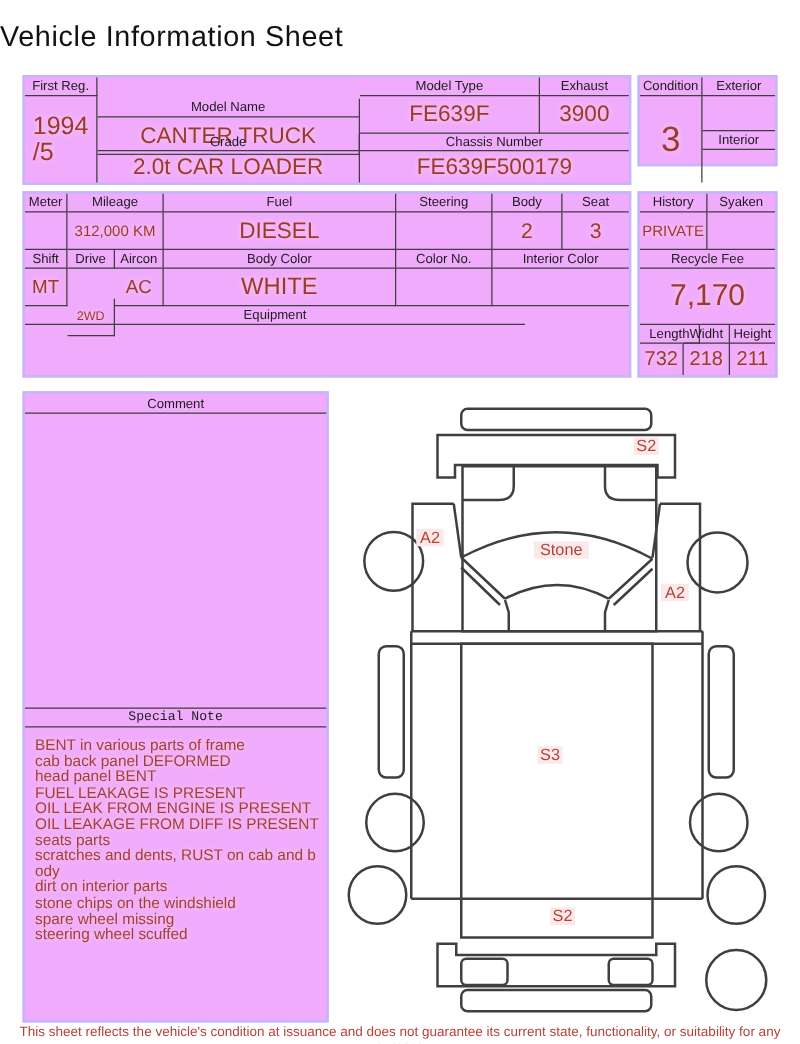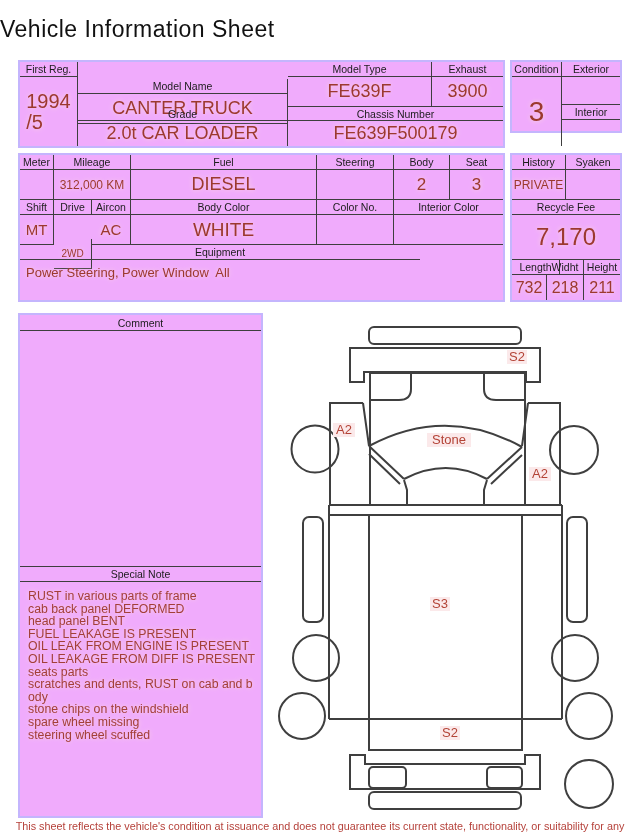--- a/index.html
+++ b/index.html
@@ -80,52 +80,52 @@
     <div class="c hdr br bb" style="left:111px;top:45px;width:186px;height:15px;">Body Color</div>
     <div class="c hdr br bb" style="left:297px;top:45px;width:77px;height:15px;">Color No.</div>
     <div class="c hdr bb" style="left:374px;top:45px;width:109px;height:15px;">Interior Color</div>
     <div class="c val br bb" style="left:0;top:60px;width:34px;height:30px;font-size:15px;">MT</div>
     <div class="c val br bb" style="left:34px;top:60px;width:38px;height:30px;font-size:10px;margin-top:24px;">2WD</div>
     <div class="c val br bb" style="left:72px;top:60px;width:39px;height:30px;font-size:15px;">AC</div>
     <div class="c val br bb" style="left:111px;top:60px;width:186px;height:30px;font-size:19px;">WHITE</div>
     <div class="c val br bb" style="left:297px;top:60px;width:77px;height:30px;"></div>
     <div class="c val bb" style="left:374px;top:60px;width:109px;height:30px;"></div>
     <div class="c hdr bb" style="left:0;top:90px;width:400px;height:15px;">Equipment</div>
-    <div class="c val left pre" style="left:0;top:105px;width:483px;height:24px;padding-left:6px;font-size:13px;">Power Steering, Power Window  All</div>
   </div>
 
   <div class="box" style="left:510px;top:153px;width:112px;height:149px;">
     <div class="c hdr br bb" style="left:0;top:0;width:54px;height:15px;">History</div>
     <div class="c hdr bb" style="left:54px;top:0;width:54px;height:15px;">Syaken</div>
     <div class="c val br bb" style="left:0;top:15px;width:54px;height:30px;font-size:12px;">PRIVATE</div>
     <div class="c val bb" style="left:54px;top:15px;width:54px;height:30px;"></div>
     <div class="c hdr bb" style="left:0;top:45px;width:108px;height:15px;">Recycle Fee</div>
     <div class="c val bb" style="left:0;top:60px;width:108px;height:45px;font-size:24px;">7,170</div>
     <div class="c hdr br bb" style="left:0;top:105px;width:48px;height:15px;">Length</div>
     <div class="c hdr br bb" style="left:35px;top:105px;width:37px;height:15px;">Widht</div>
     <div class="c hdr bb" style="left:72px;top:105px;width:36px;height:15px;">Height</div>
     <div class="c val br" style="left:0;top:120px;width:35px;height:25px;font-size:16px;">732</div>
     <div class="c val br" style="left:35px;top:120px;width:37px;height:25px;font-size:16px;">218</div>
     <div class="c val" style="left:72px;top:120px;width:36px;height:25px;font-size:16px;">211</div>
   </div>
 
   <div class="box" style="left:18px;top:313px;width:245px;height:505px;">
     <div class="c hdr bb" style="left:0;top:0;width:241px;height:16px;">Comment</div>
     <div class="c" style="left:0;top:16px;width:241px;height:235px;"></div>
-    <div class="c hdr bt bb" style="left:0;top:251px;width:241px;height:16px;">Special Note</div>
+    <div class="c hdr bt bb" style="left:0;top:251px;width:241px;height:16px;font-family:Liberation Mono, monospace;">Special Note</div>
     <div id="notes">
-      <div>RUST in various parts of frame</div>
+      <div>BENT in various parts of frame</div>
       <div>cab back panel DEFORMED</div>
       <div>head panel BENT</div>
       <div>FUEL LEAKAGE IS PRESENT</div>
       <div>OIL LEAK FROM ENGINE IS PRESENT</div>
       <div>OIL LEAKAGE FROM DIFF IS PRESENT</div>
       <div>seats parts</div>
       <div>scratches and dents, RUST on cab and b</div>
       <div>ody</div>
+      <div>dirt on interior parts</div>
       <div>stone chips on the windshield</div>
       <div>spare wheel missing</div>
       <div>steering wheel scuffed</div>
     </div>
   </div>
 
   <svg style="position:absolute;left:270px;top:310px;" width="370" height="510" viewBox="270 310 370 510">
     <g fill="none" stroke="#3f3f3f" stroke-width="2">
       <rect x="369" y="327" width="152" height="17" rx="5"></rect>
       <path d="M350,348 H540 V382 H526 V372 H364 V382 H350 Z"></path>

